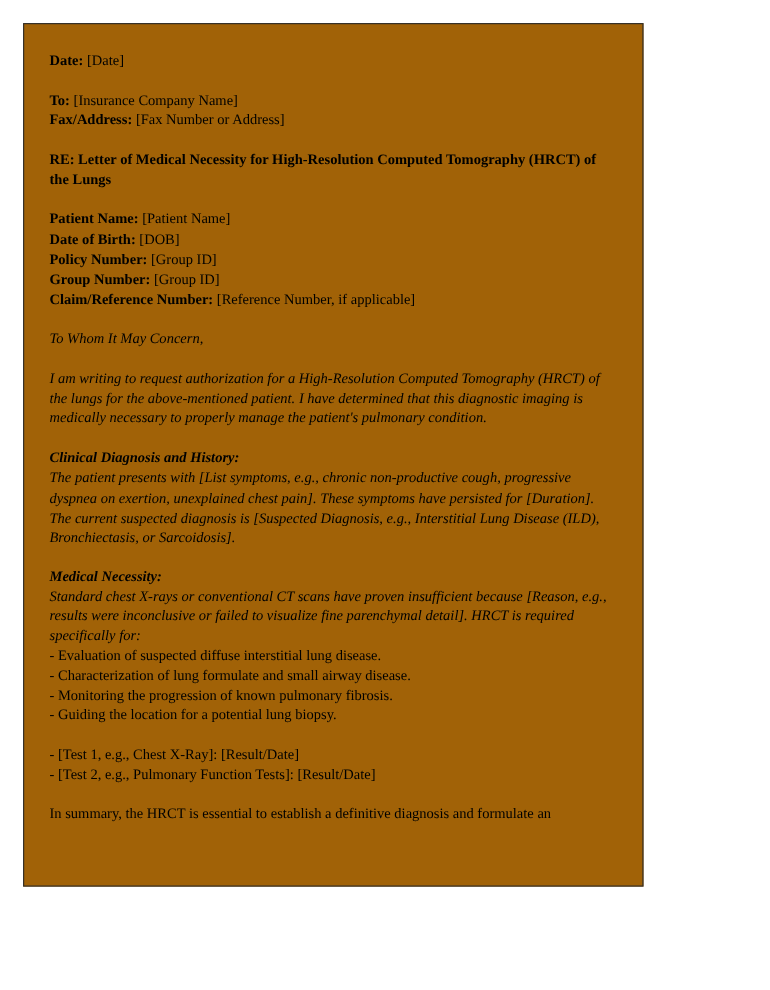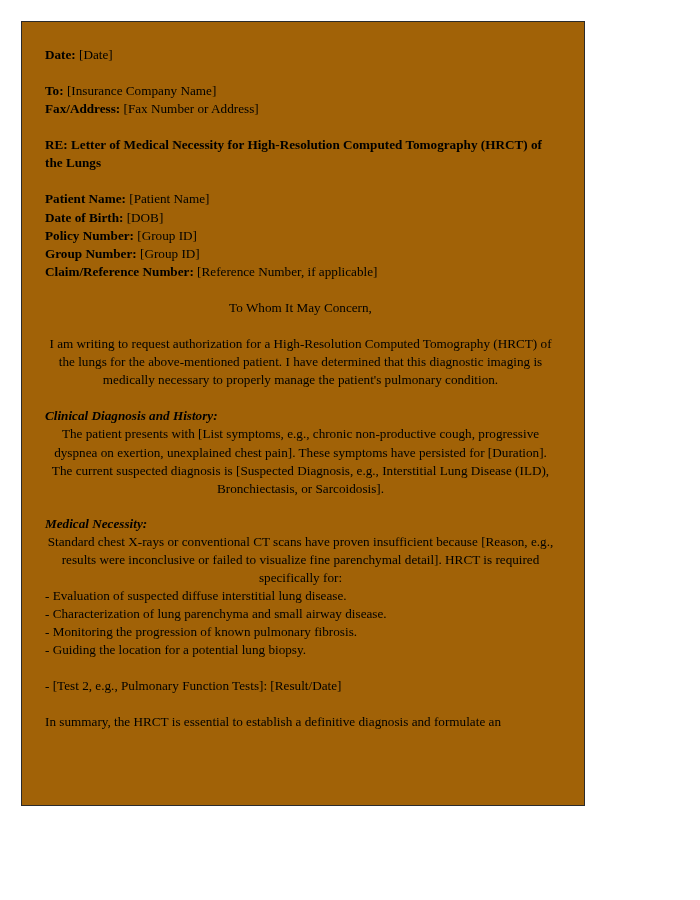--- a/index.html
+++ b/index.html
@@ -48,21 +48,22 @@
     margin: 0;
     white-space: normal;
   }
 
   .lbl {
     font-weight: bold;
   }
 
   .para {
     margin: 0;
-    text-align: center;
+    text-align: left;
+    font-style: italic;
   }
 
   .heading {
     font-weight: bold;
     margin: 0;
     font-style: italic;
   }
 
   .re-head {
     font-weight: bold;
@@ -121,26 +122,27 @@
     <div class="gap-lg"></div>
 
     <div class="heading">Clinical Diagnosis and History:</div>
     <div class="para">The patient presents with [List symptoms, e.g., chronic non-productive cough, progressive dyspnea on exertion, unexplained chest pain]. These symptoms have persisted for [Duration]. The current suspected diagnosis is [Suspected Diagnosis, e.g., Interstitial Lung Disease (ILD), Bronchiectasis, or Sarcoidosis].</div>
 
     <div class="gap-sm"></div>
 
     <div class="heading">Medical Necessity:</div>
     <div class="para">Standard chest X-rays or conventional CT scans have proven insufficient because [Reason, e.g., results were inconclusive or failed to visualize fine parenchymal detail]. HRCT is required specifically for:</div>
     <div class="bullet">- Evaluation of suspected diffuse interstitial lung disease.</div>
-    <div class="bullet">- Characterization of lung parenchyma and small airway disease.</div>
+    <div class="bullet">- Characterization of lung formulate and small airway disease.</div>
     <div class="bullet">- Monitoring the progression of known pulmonary fibrosis.</div>
     <div class="bullet">- Guiding the location for a potential lung biopsy.</div>
 
     <div class="gap-sm"></div>
 
+    <div class="bullet">- [Test 1, e.g., Chest X-Ray]: [Result/Date]</div>
     <div class="bullet">- [Test 2, e.g., Pulmonary Function Tests]: [Result/Date]</div>
 
     <div class="gap-lg"></div>
 
     <div class="clipped">In summary, the HRCT is essential to establish a definitive diagnosis and formulate an</div>
 
   </div>
 </div>
 
 </body></html>

